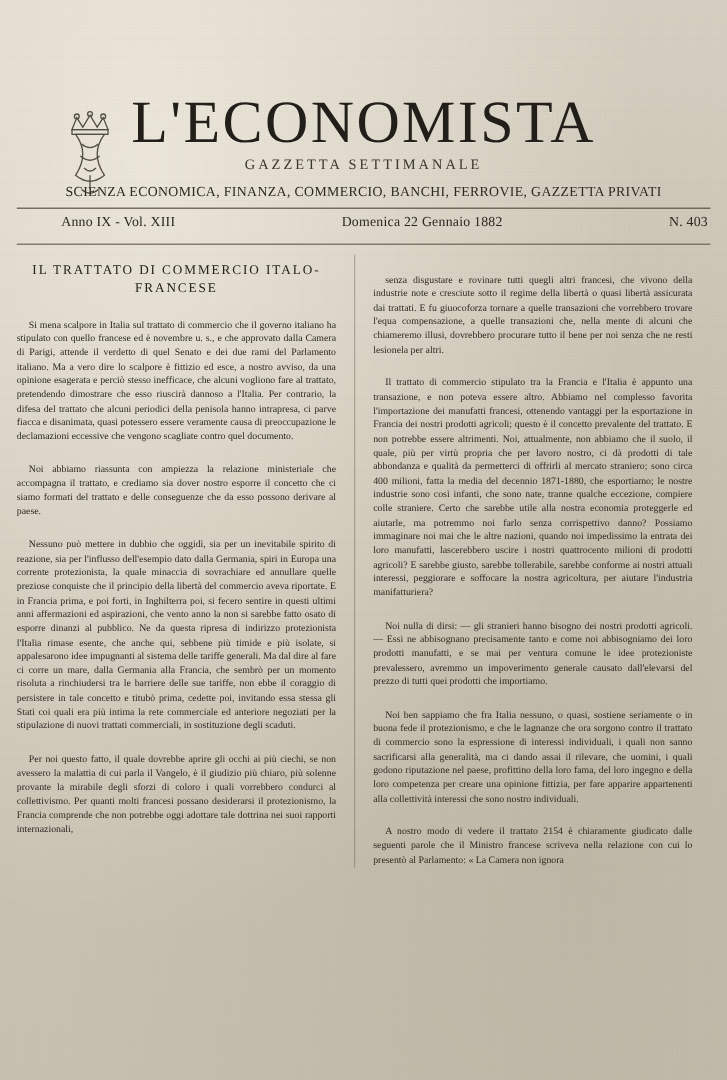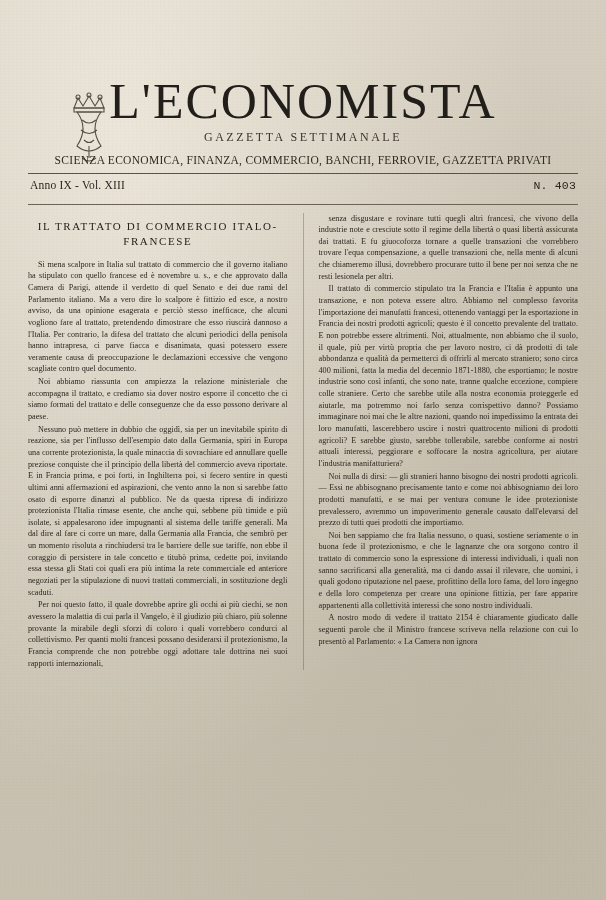--- a/index.html
+++ b/index.html
@@ -16,21 +16,21 @@
   .page {
     position: relative;
     width: 606px;
     height: 900px;
     background: #cfc8ba;
     background-image:
       radial-gradient(ellipse at 20% 15%, rgba(255,252,240,0.55), rgba(255,252,240,0) 60%),
       radial-gradient(ellipse at 80% 80%, rgba(160,150,130,0.25), rgba(160,150,130,0) 65%),
       linear-gradient(180deg, #d6cfc1 0%, #cdc6b7 40%, #c7c0b0 100%);
     box-sizing: border-box;
-    padding: 0 28px;
+    padding: 0 14px;
     color: #2a2620;
   }
   .paper-grain {
     position: absolute;
     inset: 0;
     pointer-events: none;
     opacity: 0.35;
     background-image:
       repeating-linear-gradient(0deg, rgba(120,110,92,0.05) 0px, rgba(120,110,92,0.05) 1px, rgba(0,0,0,0) 1px, rgba(0,0,0,0) 3px),
       repeating-linear-gradient(90deg, rgba(120,110,92,0.04) 0px, rgba(120,110,92,0.04) 1px, rgba(0,0,0,0) 1px, rgba(0,0,0,0) 4px);
@@ -83,23 +83,23 @@
 
   
   .issue-line {
     display: flex;
     align-items: baseline;
     justify-content: space-between;
     font-size: 11.5px;
     padding: 5px 2px 5px 2px;
     letter-spacing: 0.2px;
   }
-  .issue-left { flex: 0 0 auto; }
+  .issue-left { flex: 0 0 auto; margin-left: 35px; }
   .issue-center { flex: 1 1 auto; text-align: center; }
-  .issue-right { flex: 0 0 auto; font-family: Liberation Mono, monospace; }
+  .issue-right { flex: 0 0 auto; }
 
   
   .body-wrap {
     display: flex;
     gap: 14px;
     margin-top: 8px;
     position: relative;
   }
   .col {
     width: 266px;
@@ -115,21 +115,21 @@
     margin: 0 1px;
   }
   .article-title {
     text-align: center;
     font-size: 11px;
     letter-spacing: 1.6px;
     margin: 6px 0 9px 0;
     color: #26231c;
   }
   .col p {
-    margin: 0 0 1px 0;
+    margin: 16px 0 1px 0;
     text-indent: 10px;
   }
   .col p.first {
     text-indent: 10px;
   }
 
   .footer-space {
     height: 10px;
   }
 </style>
@@ -156,20 +156,21 @@
       </g>
     </svg>
     <div class="title">L'ECONOMISTA</div>
     <div class="subtitle">GAZZETTA SETTIMANALE</div>
     <div class="tagline">SCIENZA ECONOMICA, FINANZA, COMMERCIO, BANCHI, FERROVIE, GAZZETTA PRIVATI</div>
     <hr class="rule">
   </div>
 
   <div class="issue-line">
     <div class="issue-left">Anno IX - Vol. XIII</div>
+    <div class="issue-center">Domenica 22 Gennaio 1882</div>
     <div class="issue-right">N. 403</div>
   </div>
   <hr class="rule thin">
 
   <div class="body-wrap">
     <div class="col">
       <div class="article-title">IL TRATTATO DI COMMERCIO ITALO-FRANCESE</div>
       <p class="first">Si mena scalpore in Italia sul trattato di commercio che il governo italiano ha stipulato con quello francese ed è novembre u. s., e che approvato dalla Camera di Parigi, attende il verdetto di quel Senato e dei due rami del Parlamento italiano. Ma a vero dire lo scalpore è fittizio ed esce, a nostro avviso, da una opinione esagerata e perciò stesso inefficace, che alcuni vogliono fare al trattato, pretendendo dimostrare che esso riuscirà dannoso a l'Italia. Per contrario, la difesa del trattato che alcuni periodici della penisola hanno intrapresa, ci parve fiacca e disanimata, quasi potessero essere veramente causa di preoccupazione le declamazioni eccessive che vengono scagliate contro quel documento.</p>
       <p>Noi abbiamo riassunta con ampiezza la relazione ministeriale che accompagna il trattato, e crediamo sia dover nostro esporre il concetto che ci siamo formati del trattato e delle conseguenze che da esso possono derivare al paese.</p>
       <p>Nessuno può mettere in dubbio che oggidì, sia per un inevitabile spirito di reazione, sia per l'influsso dell'esempio dato dalla Germania, spiri in Europa una corrente protezionista, la quale minaccia di sovrachiare ed annullare quelle preziose conquiste che il principio della libertà del commercio aveva riportate. E in Francia prima, e poi forti, in Inghilterra poi, si fecero sentire in questi ultimi anni affermazioni ed aspirazioni, che vento anno la non si sarebbe fatto osato di esporre dinanzi al pubblico. Ne da questa ripresa di indirizzo protezionista l'Italia rimase esente, che anche qui, sebbene più timide e più isolate, si appalesarono idee impugnanti al sistema delle tariffe generali. Ma dal dire al fare ci corre un mare, dalla Germania alla Francia, che sembrò per un momento risoluta a rinchiudersi tra le barriere delle sue tariffe, non ebbe il coraggio di persistere in tale concetto e titubò prima, cedette poi, invitando essa stessa gli Stati coi quali era più intima la rete commerciale ed anteriore negoziati per la stipulazione di nuovi trattati commerciali, in sostituzione degli scaduti.</p>

